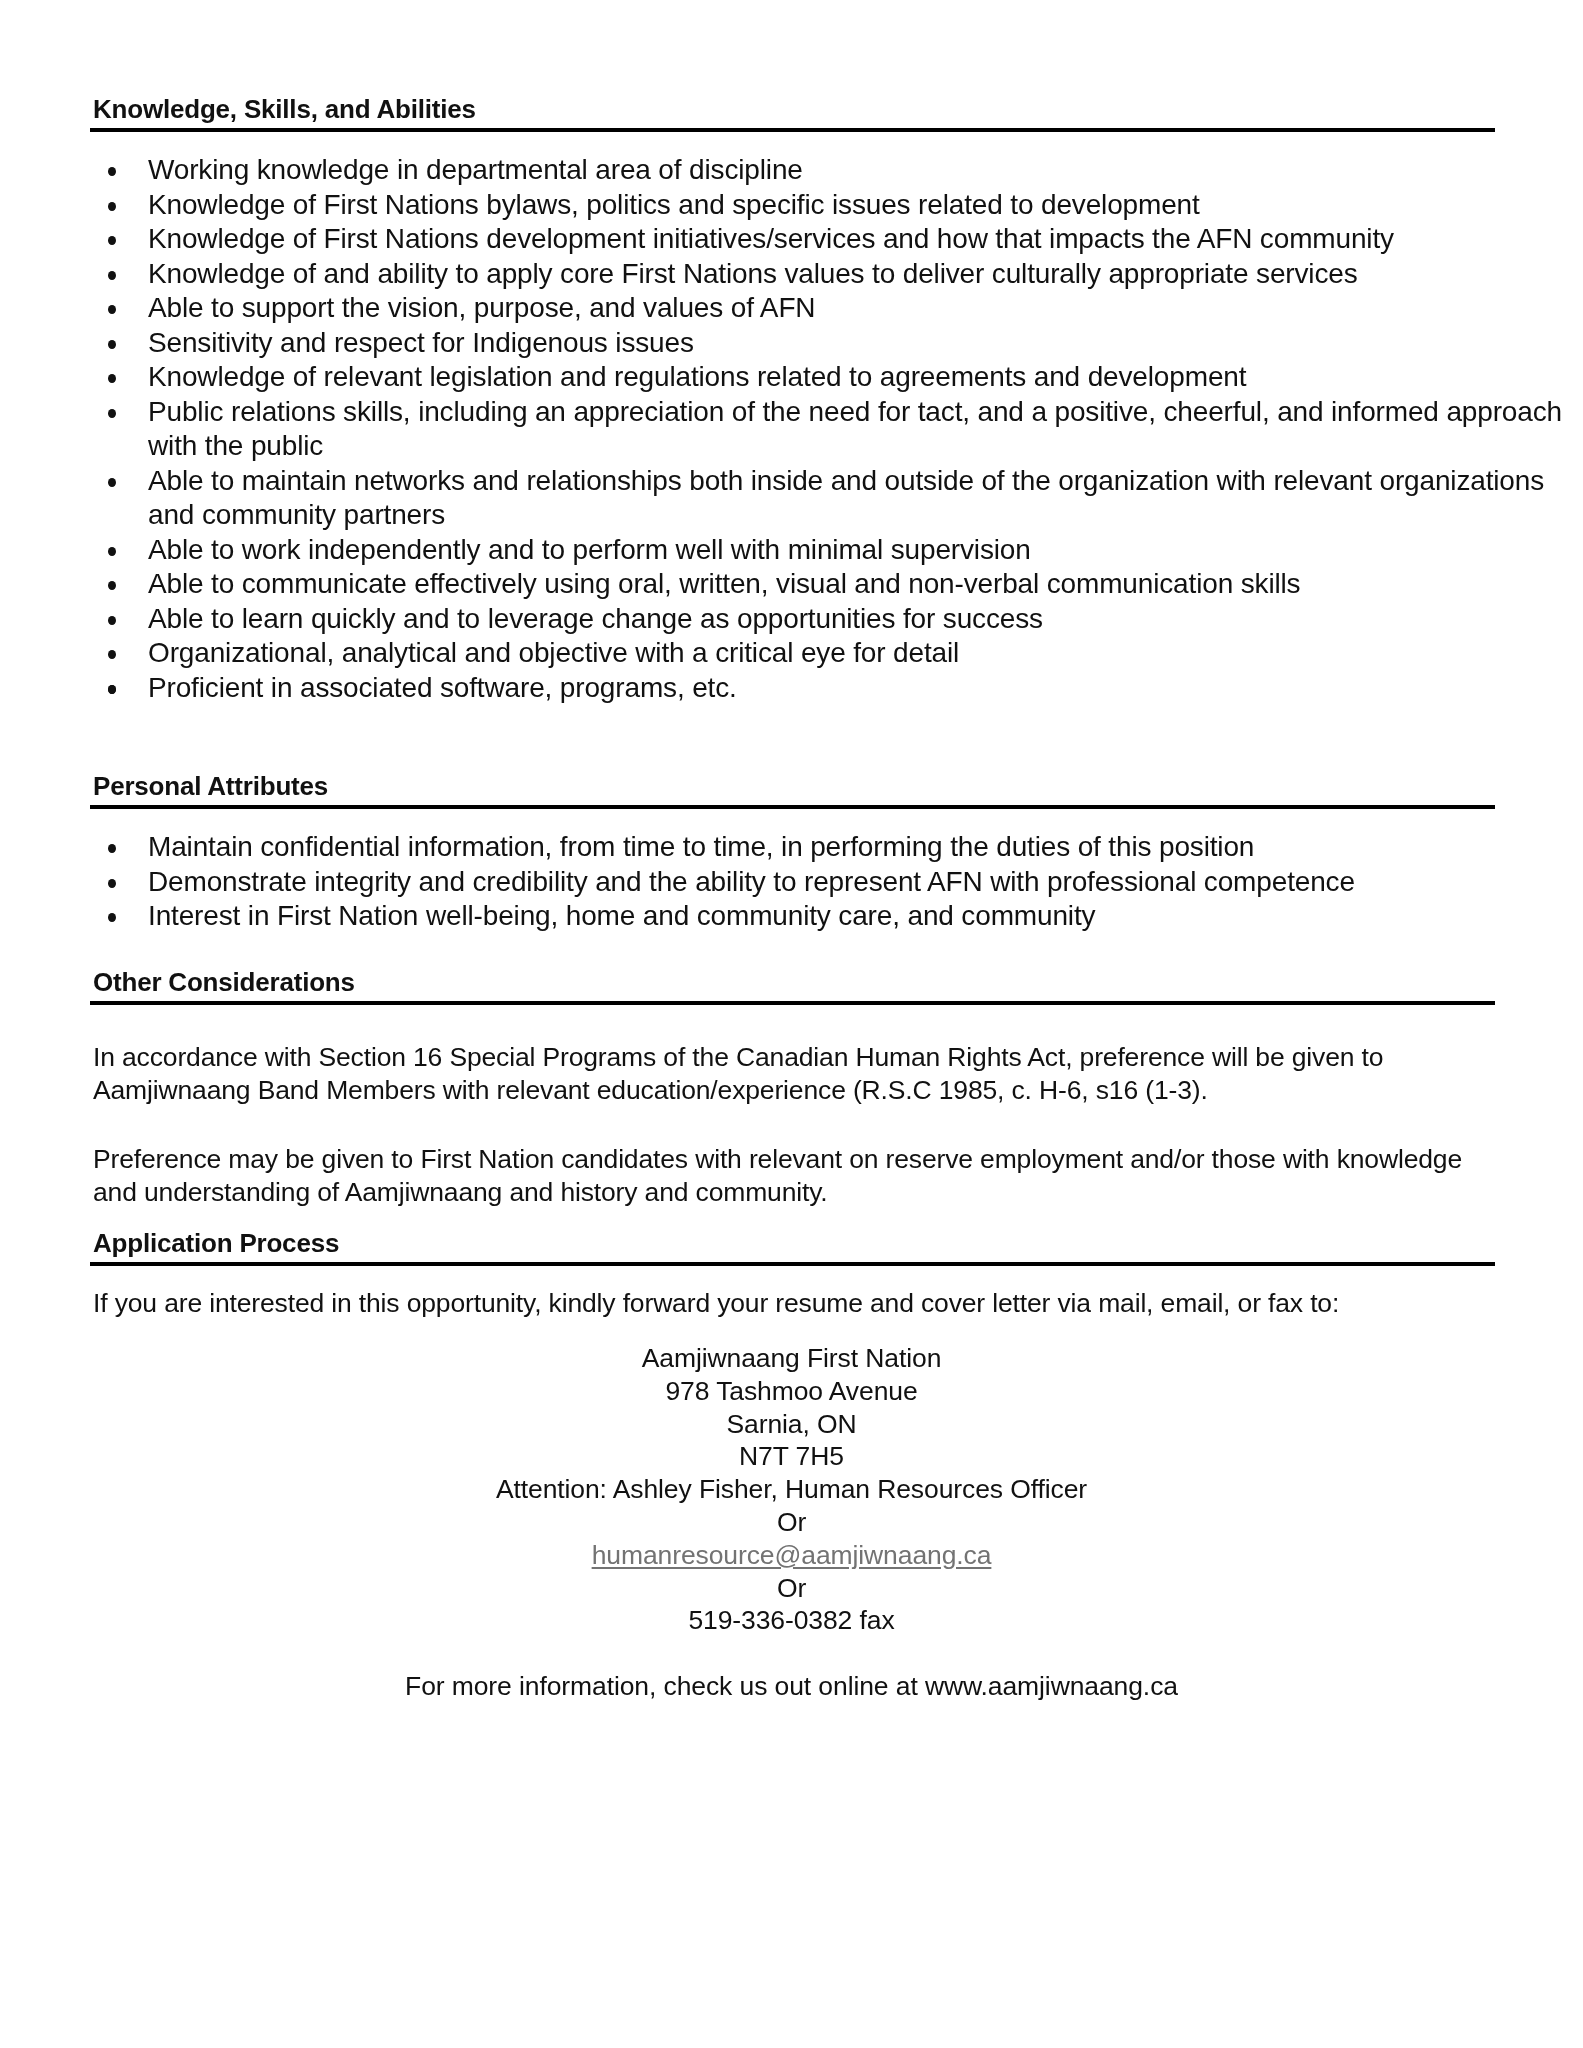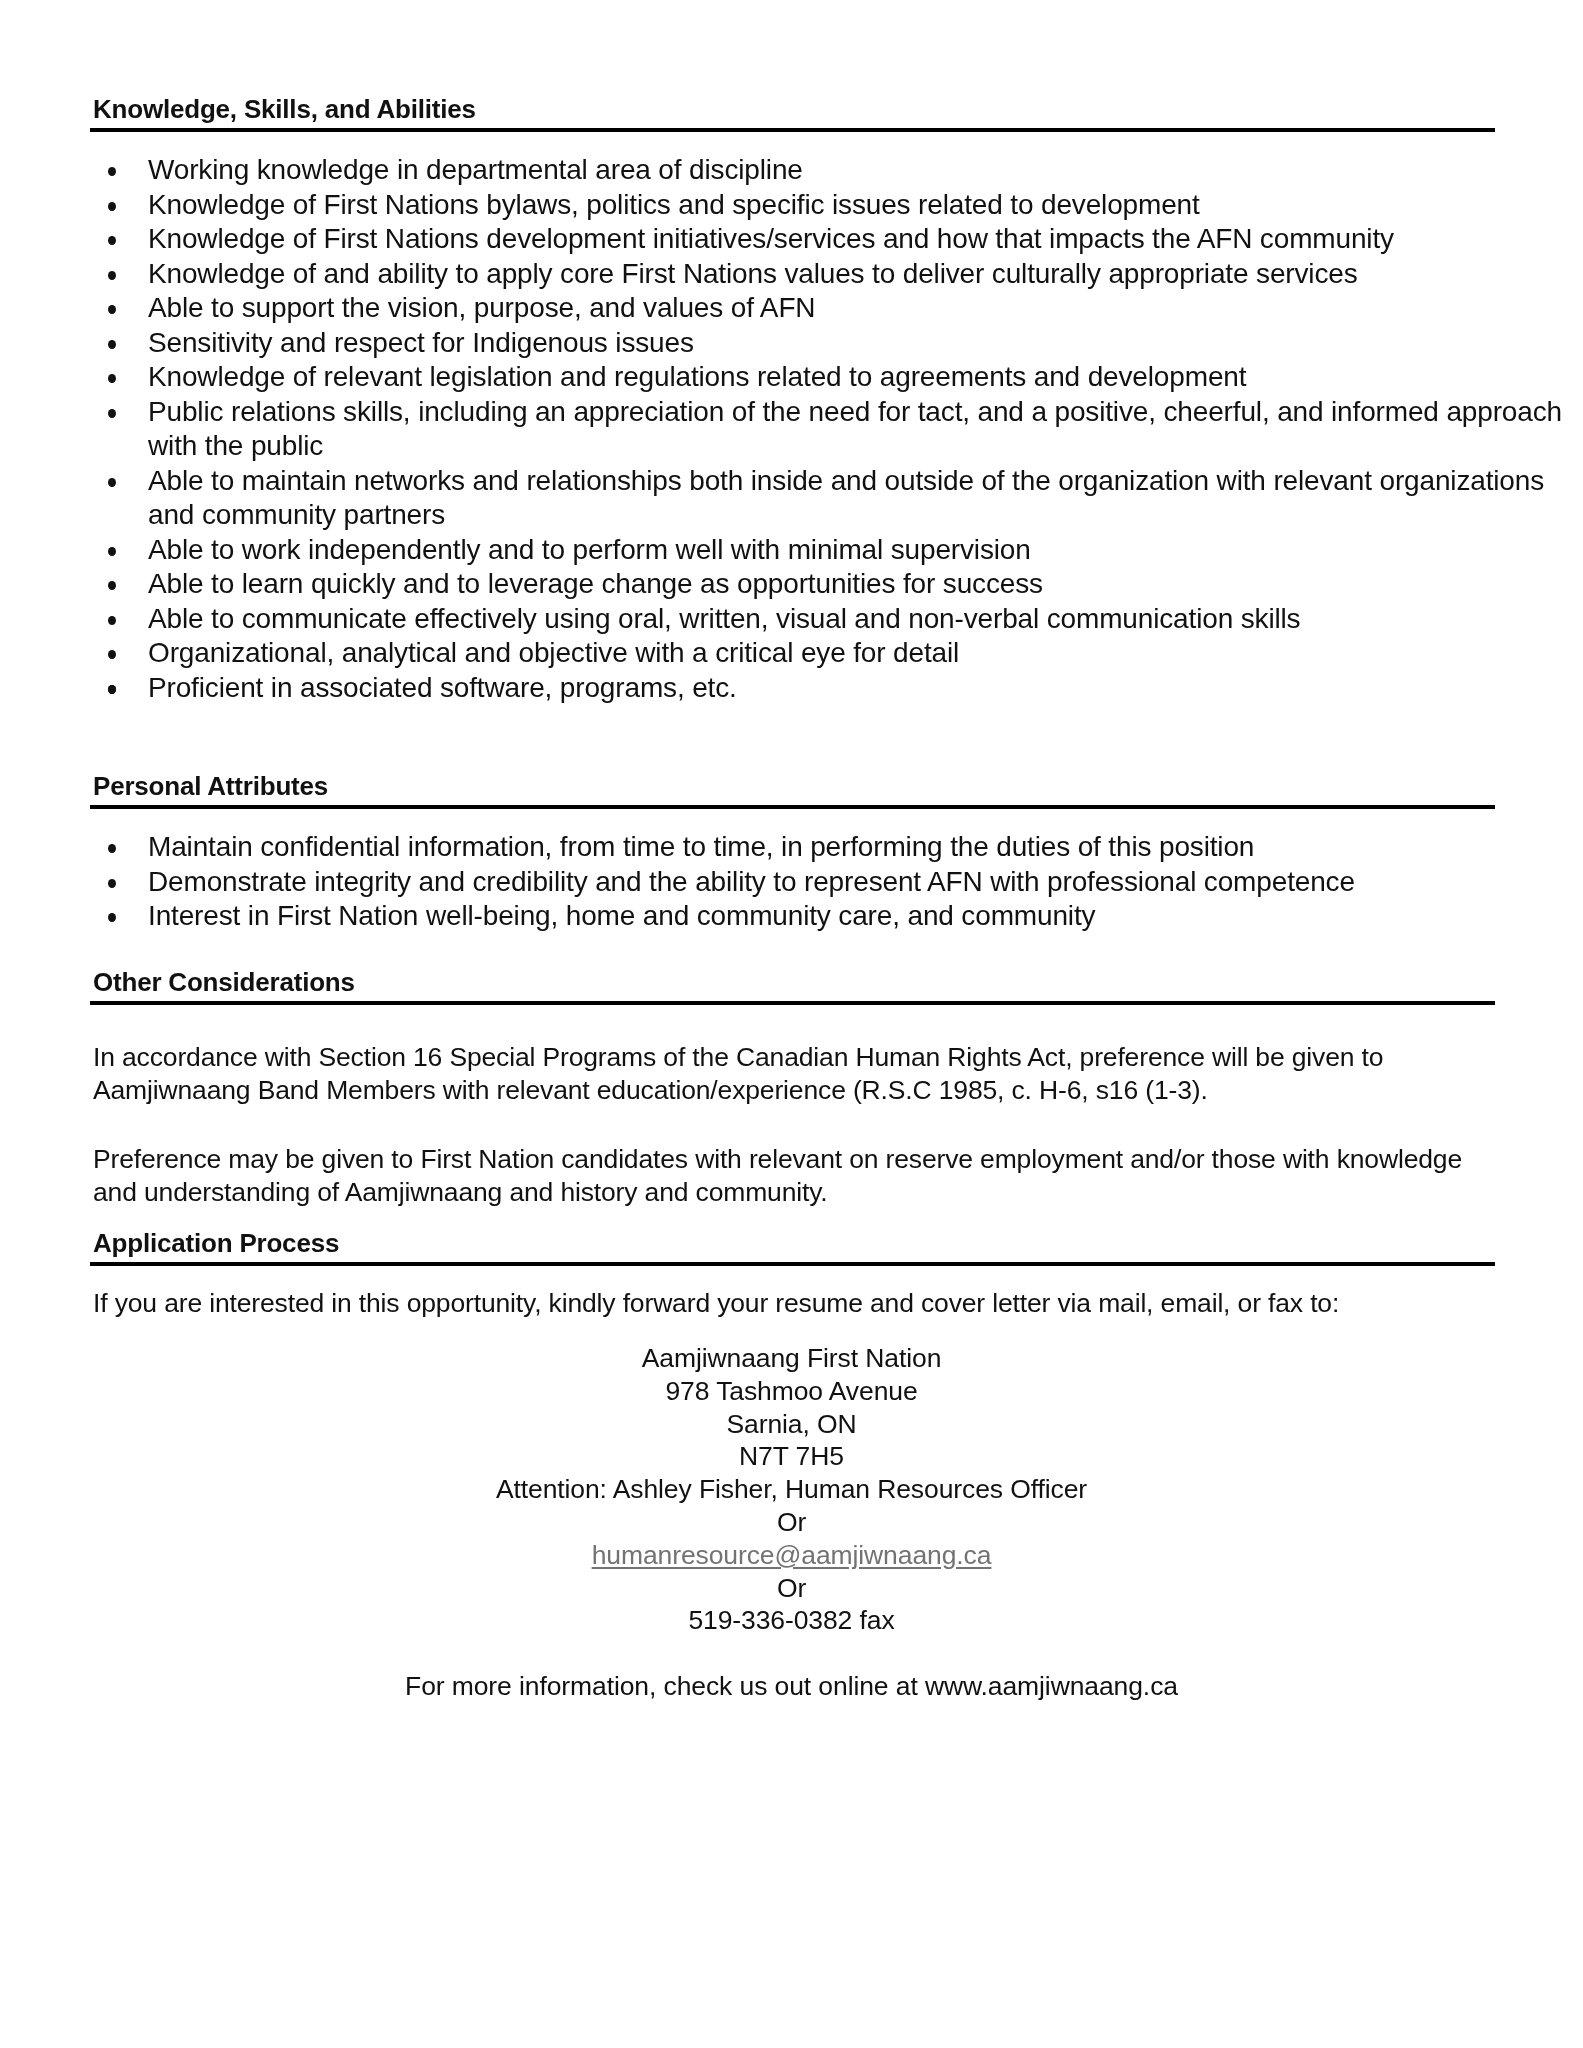--- a/index.html
+++ b/index.html
@@ -48,22 +48,22 @@
     <li class="bullet-item"><span class="bullet-dot"></span><span>Working knowledge in departmental area of discipline</span></li>
     <li class="bullet-item"><span class="bullet-dot"></span><span>Knowledge of First Nations bylaws, politics and specific issues related to development</span></li>
     <li class="bullet-item"><span class="bullet-dot"></span><span>Knowledge of First Nations development initiatives/services and how that impacts the AFN community</span></li>
     <li class="bullet-item"><span class="bullet-dot"></span><span>Knowledge of and ability to apply core First Nations values to deliver culturally appropriate services</span></li>
     <li class="bullet-item"><span class="bullet-dot"></span><span>Able to support the vision, purpose, and values of AFN</span></li>
     <li class="bullet-item"><span class="bullet-dot"></span><span>Sensitivity and respect for Indigenous issues</span></li>
     <li class="bullet-item"><span class="bullet-dot"></span><span>Knowledge of relevant legislation and regulations related to agreements and development</span></li>
     <li class="bullet-item"><span class="bullet-dot"></span><span>Public relations skills, including an appreciation of the need for tact, and a positive, cheerful, and informed approach with the public</span></li>
     <li class="bullet-item"><span class="bullet-dot"></span><span>Able to maintain networks and relationships both inside and outside of the organization with relevant organizations and community partners</span></li>
     <li class="bullet-item"><span class="bullet-dot"></span><span>Able to work independently and to perform well with minimal supervision</span></li>
+    <li class="bullet-item"><span class="bullet-dot"></span><span>Able to communicate effectively using oral, written, visual and non-verbal communication skills</span></li>
     <li class="bullet-item"><span class="bullet-dot"></span><span>Able to learn quickly and to leverage change as opportunities for success</span></li>
-    <li class="bullet-item"><span class="bullet-dot"></span><span>Able to communicate effectively using oral, written, visual and non-verbal communication skills</span></li>
     <li class="bullet-item"><span class="bullet-dot"></span><span>Organizational, analytical and objective with a critical eye for detail</span></li>
     <li class="bullet-item"><span class="bullet-dot"></span></li>
     <li class="bullet-item"><span class="bullet-dot"></span><span>Proficient in associated software, programs, etc.</span></li>
   </ul>
 
   <div class="section-heading" style="top:770px;">Personal Attributes</div>
   <div class="rule" style="top:805px;"></div>
 
   <ul class="bullet-list" style="top:830px;">
     <li class="bullet-item"><span class="bullet-dot"></span><span>Maintain confidential information, from time to time, in performing the duties of this position</span></li>

